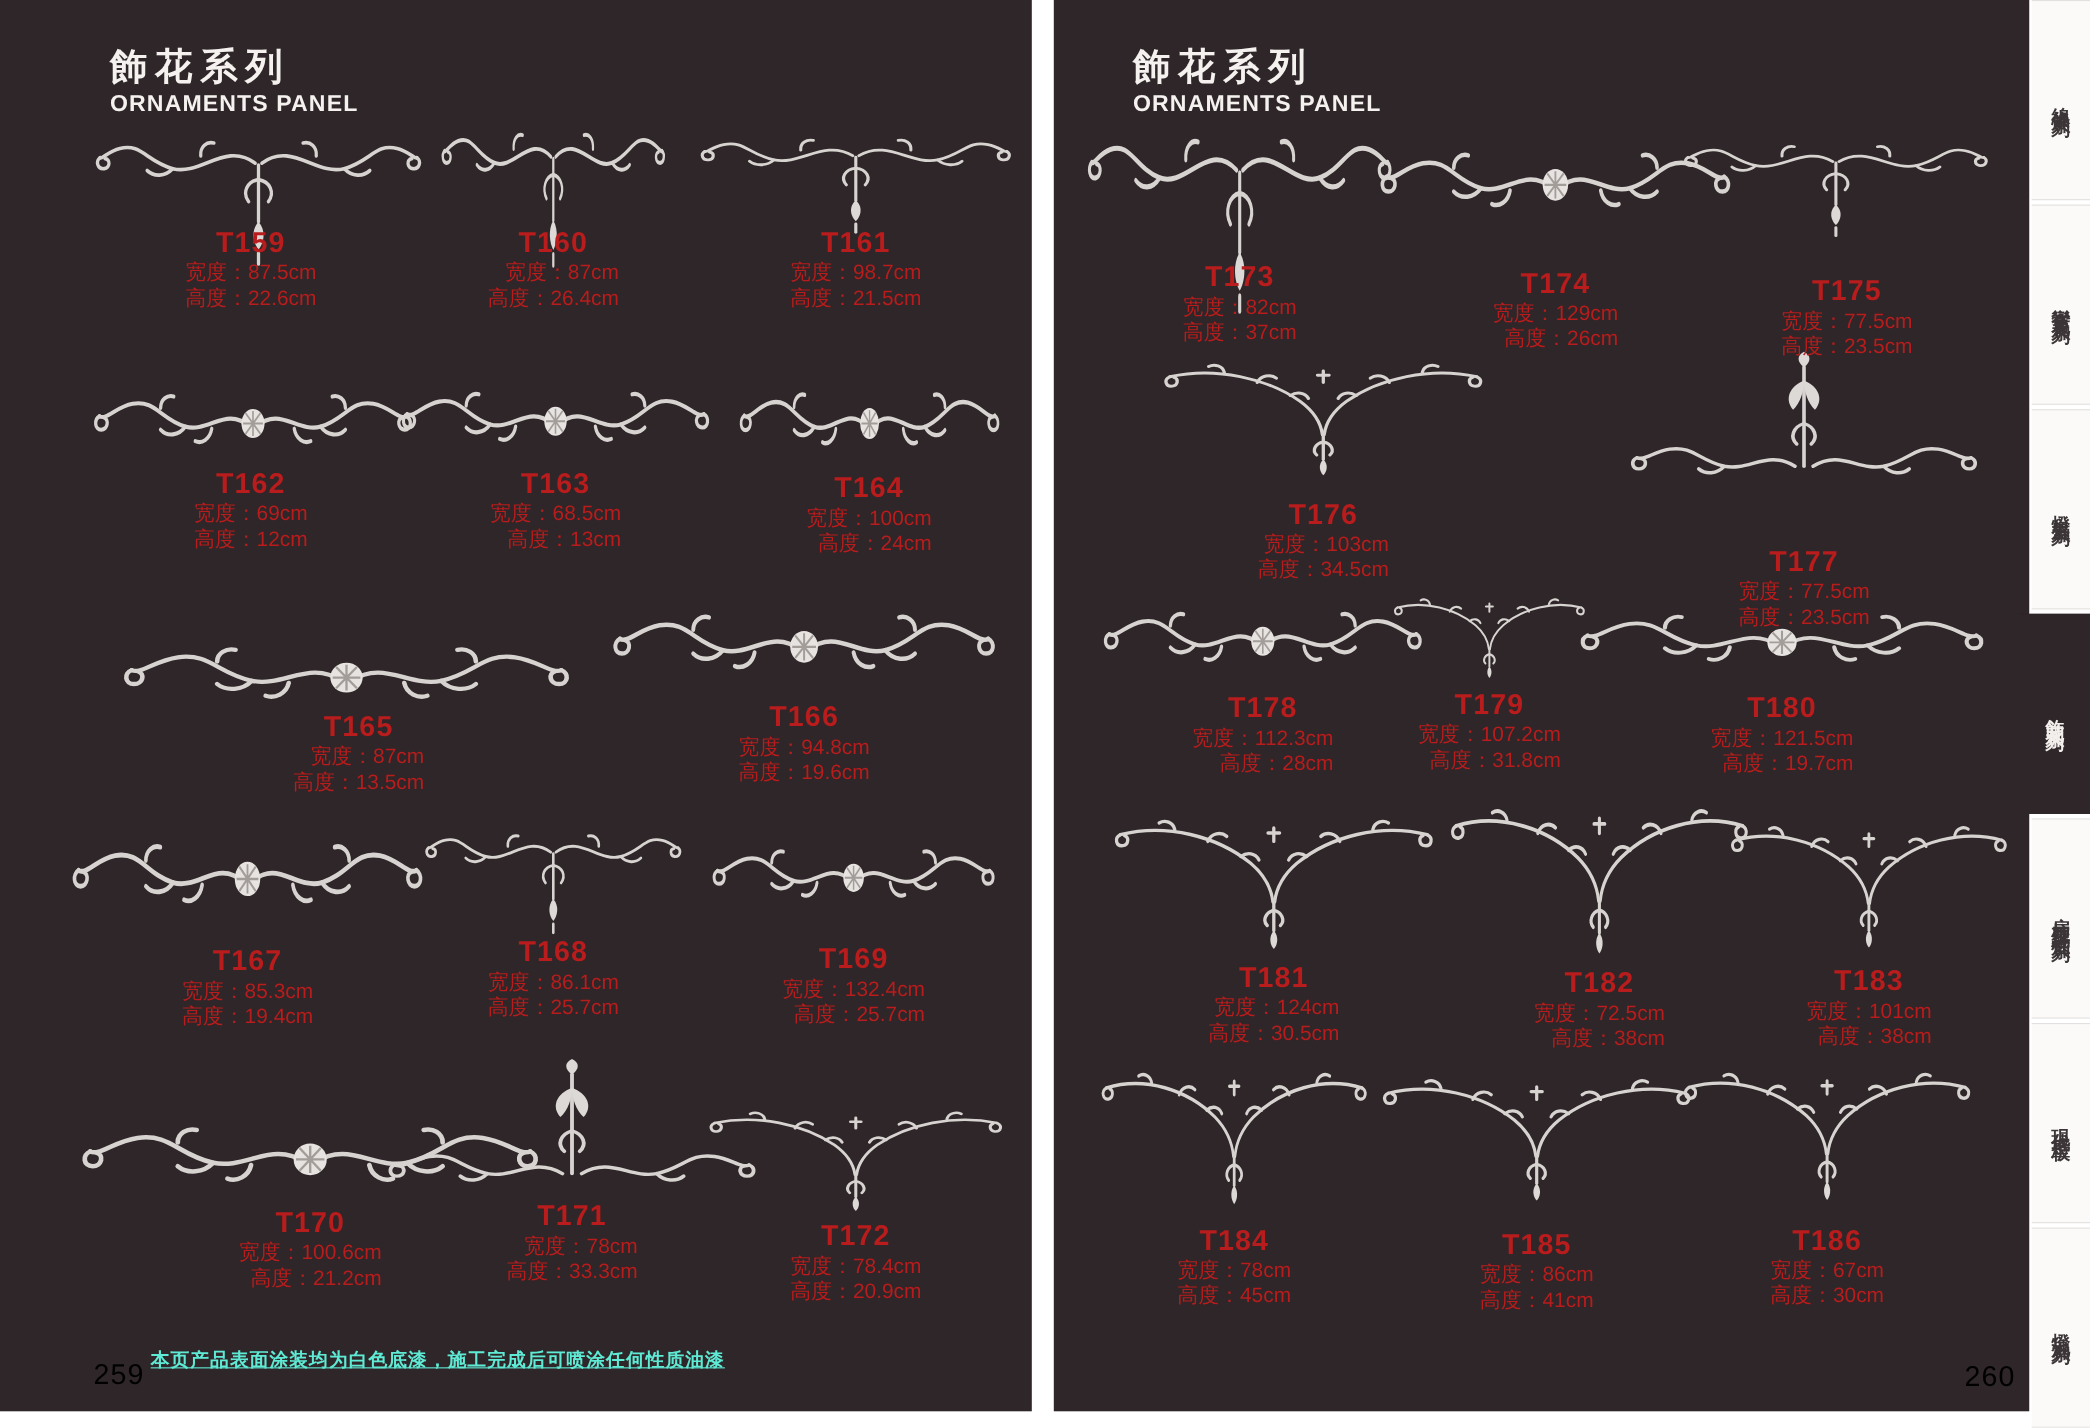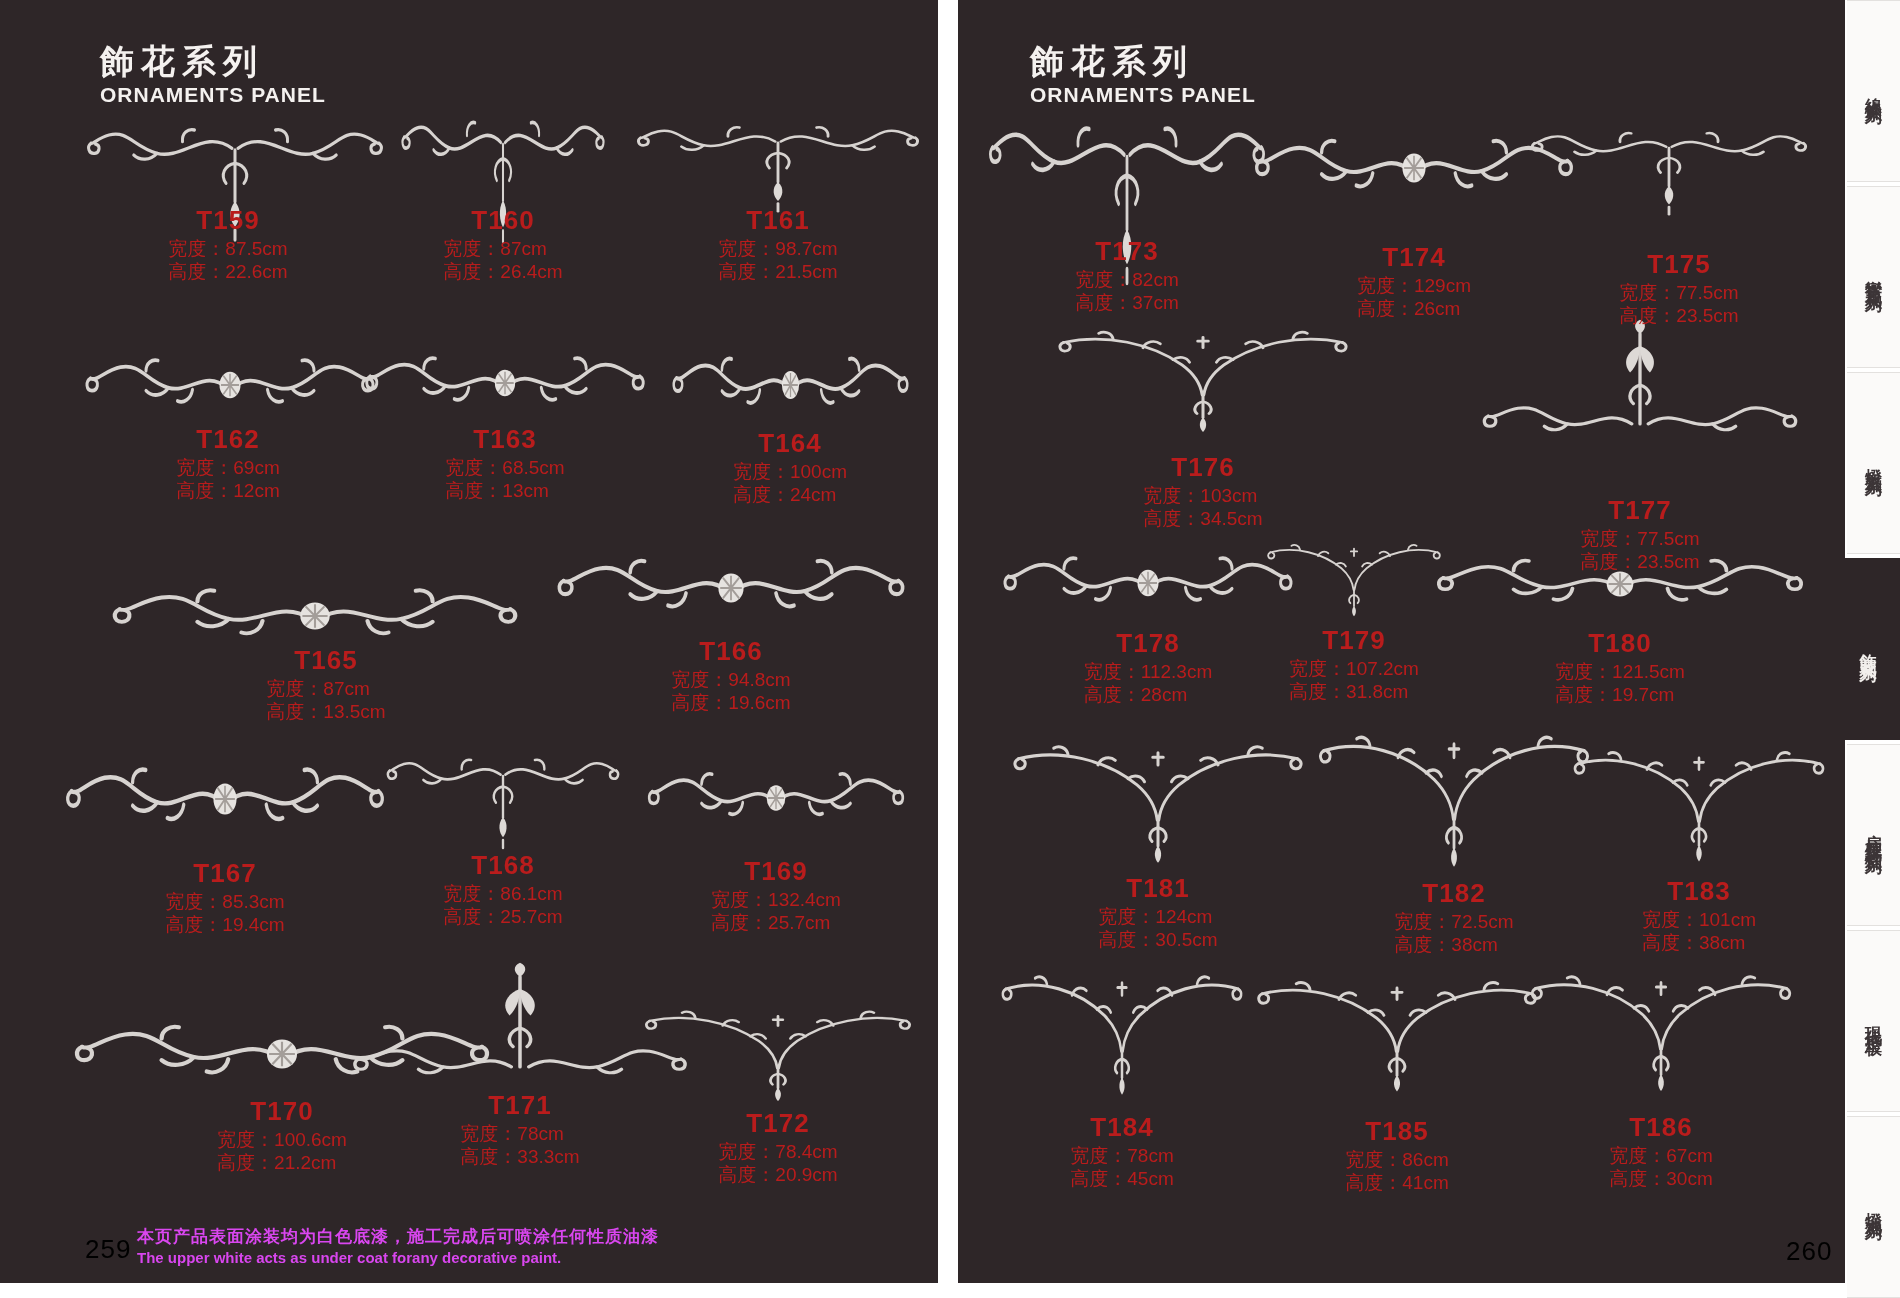--- a/index.html
+++ b/index.html
@@ -12,25 +12,25 @@
   #pageL{left:0;width:938px;}
   #pageR{left:958px;width:887px;}
 
   .title-block{position:absolute;color:#f4f1ef;}
   .title-cn{font-size:34px;font-weight:bold;letter-spacing:7px;line-height:38px;}
   .title-en{font-size:21px;font-weight:700;letter-spacing:1px;line-height:26px;margin-top:2px;}
 
   .card{position:absolute;transform:translateX(-50%);text-align:center;color:#b91c1c;}
   .card .code{font-size:26px;font-weight:bold;letter-spacing:1px;line-height:30px;}
   .card .dims{display:inline-block;text-align:left;margin-top:2px;}
-  .card .dim{font-size:19px;line-height:23px;white-space:nowrap;}
+  .card .dim{font-size:19px;line-height:23px;white-space:nowrap;text-align:right;}
 
   .orn{position:absolute;}
 
-  .footnote{position:absolute;left:137px;top:1226px;color:#d946ef;}
+  .footnote{position:absolute;left:137px;top:1226px;color:#5eead4;text-decoration:underline;}
   .footnote .cn{font-size:17px;font-weight:bold;letter-spacing:1px;line-height:22px;}
   .footnote .en{font-size:15px;font-weight:bold;line-height:19px;}
   .pagenum{position:absolute;color:#000000;font-size:26px;letter-spacing:1px;}
   #pagenum-left{left:85px;top:1234px;}
   #pagenum-right{left:1786px;top:1236px;}
 
   .side-strip{position:absolute;left:1845px;top:0;width:55px;height:1298px;background:#ffffff;}
   .tab{
     position:absolute;left:1847px;width:53px;height:182px;background:#fbfaf9;
     border-top:1px solid #e3e1df;border-bottom:1px solid #e3e1df;box-sizing:border-box;
@@ -170,21 +170,20 @@
     </svg>
   <svg class="orn" style="left:345px;top:958px;width:350px;height:140px" preserveAspectRatio="none" viewBox="0 0 400 180">
       <use href="#orn-plume"></use>
     </svg>
   <svg class="orn" style="left:640px;top:1008px;width:276px;height:100px" preserveAspectRatio="none" viewBox="0 0 400 170">
       <use href="#orn-vee"></use>
     </svg>
 
   <div class="footnote">
     <div class="cn">本页产品表面涂装均为白色底漆，施工完成后可喷涂任何性质油漆</div>
-    <div class="en">The upper white acts as under coat forany decorative paint.</div>
   </div>
 </div>
 
 <div class="page" id="pageR">
   <div class="title-block" style="left:72px;top:42px">
     <div class="title-cn">飾花系列</div>
     <div class="title-en">ORNAMENTS PANEL</div>
   </div>
 </div>
 

